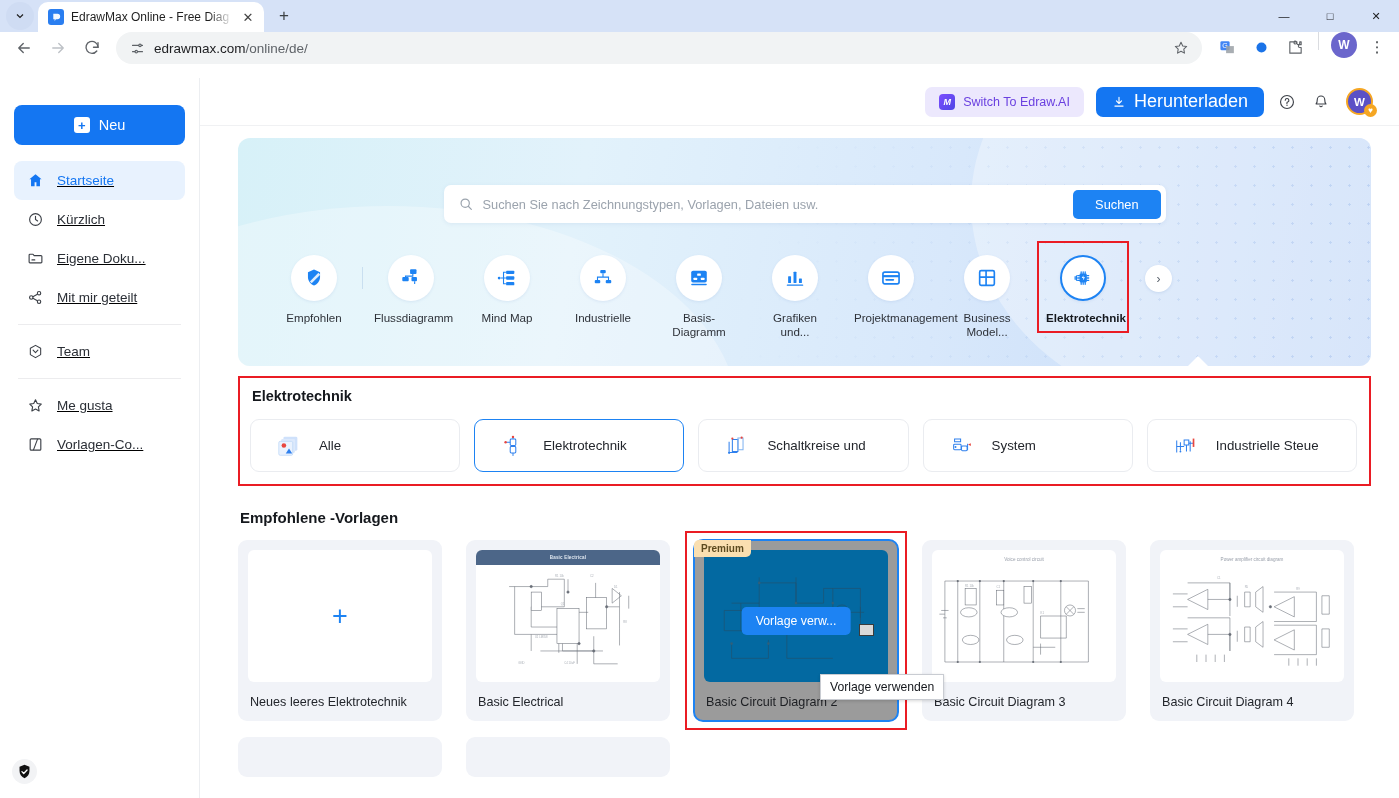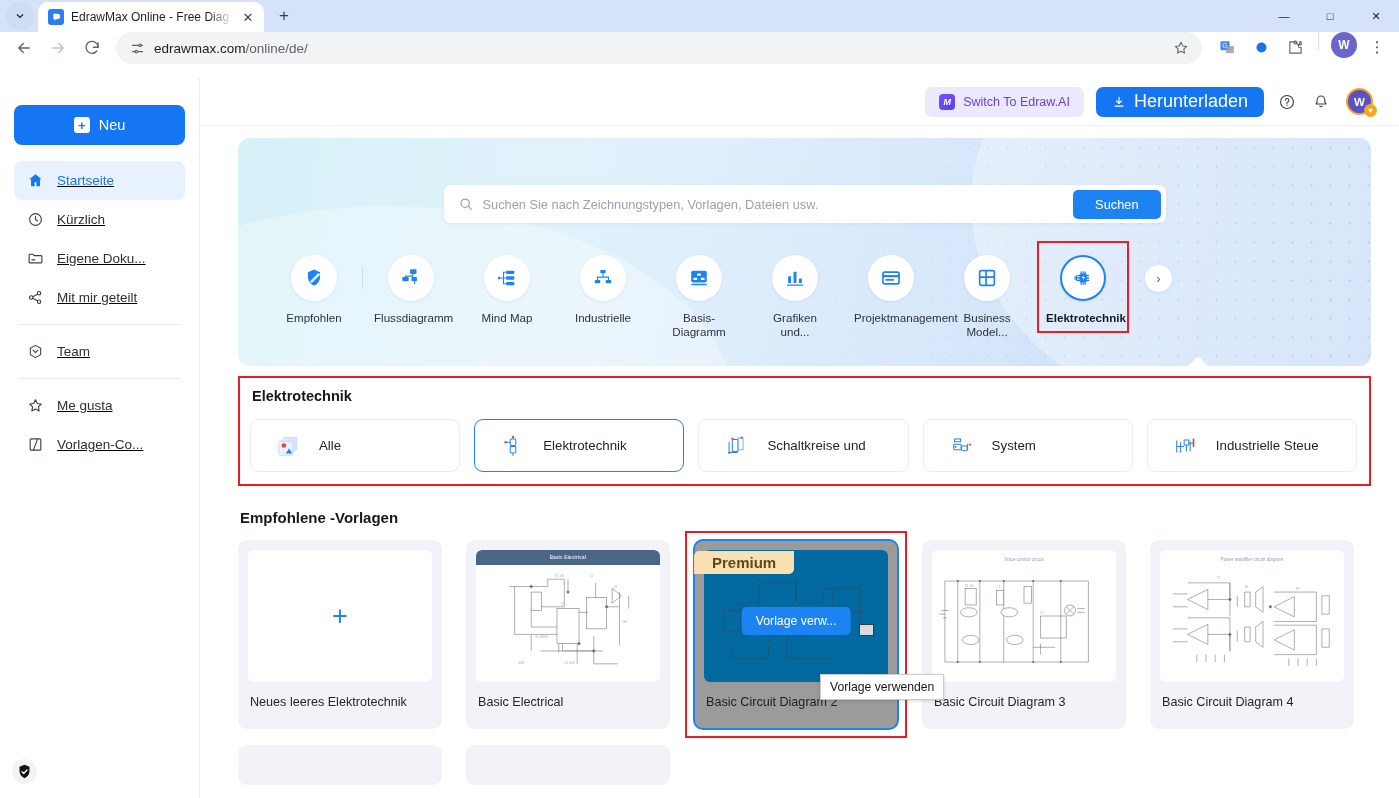--- a/index.html
+++ b/index.html
@@ -209,31 +209,31 @@
   
   .tpl-title{font-size:15px;font-weight:bold;color:#15181d;margin:23px 0 14px 2px;}
   .tpl-grid{display:flex;gap:24px;}
   .tpl-card{
     width:204px;background:#f1f3f8;border-radius:9px;padding:10px 10px 0;cursor:pointer;position:relative;
   }
   .tpl-thumb{
     height:132px;background:#fff;border-radius:6px;overflow:hidden;position:relative;
     display:flex;align-items:center;justify-content:center;
   }
-  .tpl-name{font-size:12.6px;color:#23262c;padding:13px 2px 20px;white-space:nowrap;overflow:hidden;text-overflow:ellipsis;}
+  .tpl-name{font-size:12.6px;color:#23262c;padding:13px 2px 12px;white-space:nowrap;overflow:hidden;text-overflow:ellipsis;}
   .tpl-plus{font-size:27px;color:#1d83f3;font-weight:300;line-height:1;}
 
   .tpl-card.selected{outline:2px solid #1d83f3;outline-offset:-1px;background:#f1f3f8;}
   .tpl-card.selected .hl{position:absolute;left:-9px;top:-9px;right:-9px;bottom:-9px;border:2px solid #ea1c24;pointer-events:none;}
   .tpl-card.selected .tpl-thumb{background:#0369a1;}
   .tpl-card.selected{background:#9b9b9b;}
   .tpl-card.selected .tpl-name{color:#1d1f23;}
   .premium-tag{
-    position:absolute;left:0;top:11px;background:#fadfb0;color:#5c4a1f;font-size:15px;font-weight:bold;
-    padding:3px 18px;border-radius:5px 0 5px 0;z-index:3;
+    position:absolute;left:0;top:0;background:#fadfb0;color:#5c4a1f;font-size:10px;font-weight:bold;
+    padding:3px 7px;border-radius:5px 0 5px 0;z-index:3;
   }
   .use-btn{
     position:absolute;left:50%;top:54%;transform:translate(-50%,-50%);
     background:#1d83f3;color:#fff;font-size:12.3px;padding:7px 14px;border-radius:5px;
     white-space:nowrap;z-index:4;cursor:pointer;
   }
   .tooltip{
     position:absolute;left:126px;top:134px;background:#fff;border:1px solid #c9ccd2;
     font-size:12.2px;color:#15181d;padding:5px 9px;white-space:nowrap;z-index:6;
     box-shadow:0 1px 3px rgba(0,0,0,.16);

